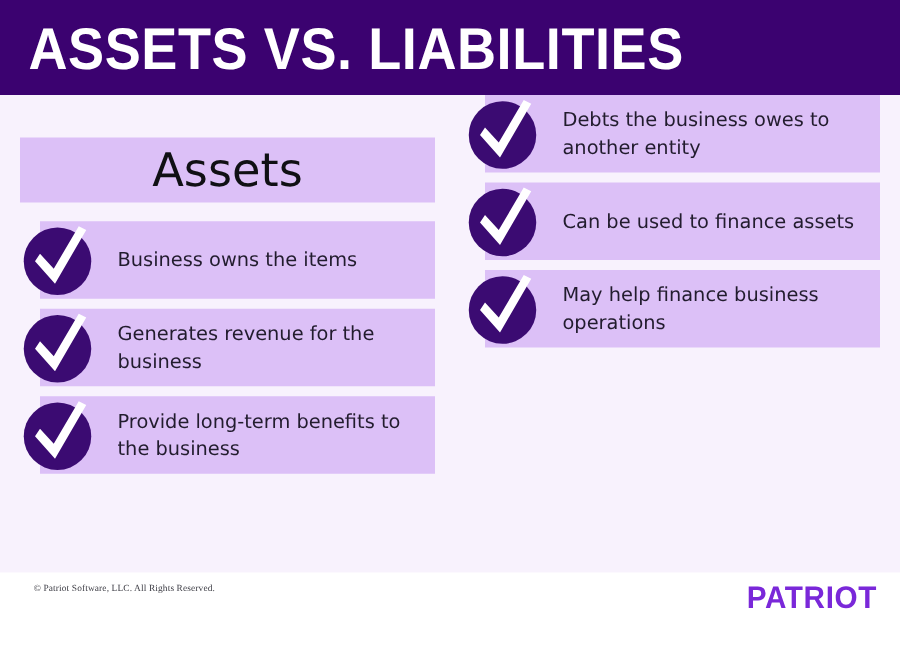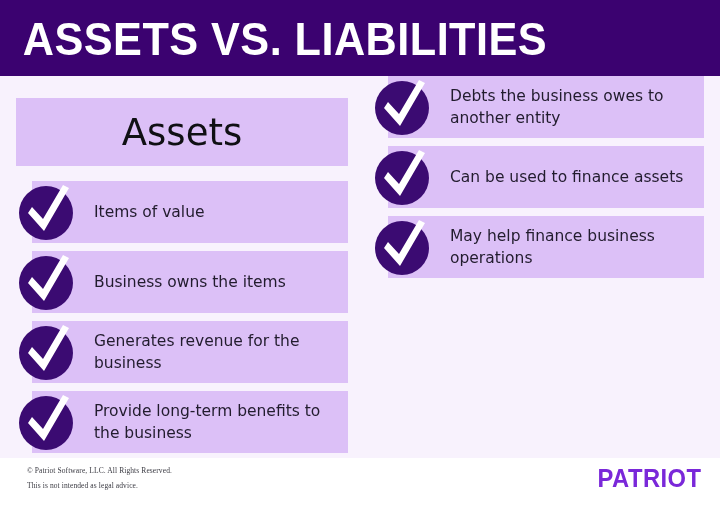--- a/index.html
+++ b/index.html
@@ -56,26 +56,26 @@
 
   .column {
     position: absolute;
     top: 0;
     width: 332px;
   }
   .column.left  { left: 16px; }
   .column.right { left: 372px; }
 
   .col-header {
-    height: 68px;
+    height: 52px;
     background: #DCC0F7;
     display: flex;
     align-items: center;
     justify-content: center;
-    margin-top: 22px;
+    margin-top: 34px;
     margin-bottom: 15px;
   }
   .col-header-text {
     font-family: "DejaVu Sans", sans-serif;
     font-size: 37px;
     font-weight: normal;
     color: #101014;
     line-height: 1;
   }
 
@@ -159,30 +159,20 @@
     <div class="title-text">ASSETS VS. LIABILITIES</div>
   </div>
 
   <div class="board">
 
     <div class="column left">
       <div class="col-header">
         <span class="col-header-text">Assets</span>
       </div>
 
-      <div class="row">
-        <div class="row-bar"></div>
-        <span class="check">
-          <svg width="62" height="62" viewBox="0 0 62 62">
-            <circle cx="30" cy="32" r="27" fill="#3B0B72"></circle>
-            <path d="M12 32 L16 26 L27 38 L47 4 L53 7 L28 50 Z" fill="#FFFFFF"></path>
-          </svg>
-        </span>
-        <div class="row-text">Items of value</div>
-      </div>
 
       <div class="row">
         <div class="row-bar"></div>
         <span class="check">
           <svg width="62" height="62" viewBox="0 0 62 62">
             <circle cx="30" cy="32" r="27" fill="#3B0B72"></circle>
             <path d="M12 32 L16 26 L27 38 L47 4 L53 7 L28 50 Z" fill="#FFFFFF"></path>
           </svg>
         </span>
         <div class="row-text">Business owns the items</div>
@@ -246,18 +236,17 @@
         <div class="row-text">May help finance business operations</div>
       </div>
 
     </div>
 
   </div>
 
   <div class="footer">
     <div class="legal">
       <div>© Patriot Software, LLC. All Rights Reserved.</div>
-      <div>This is not intended as legal advice.</div>
     </div>
     <div class="logo">PATRIOT</div>
   </div>
 
 </div>
 
 </body></html>

